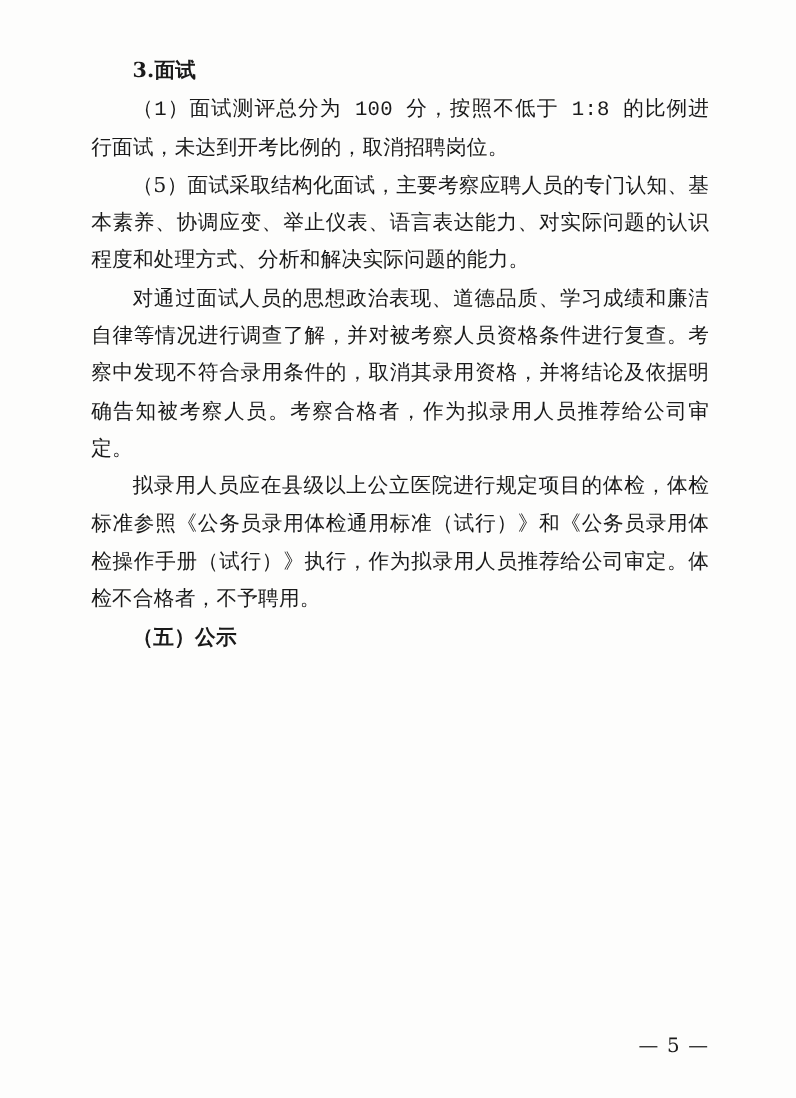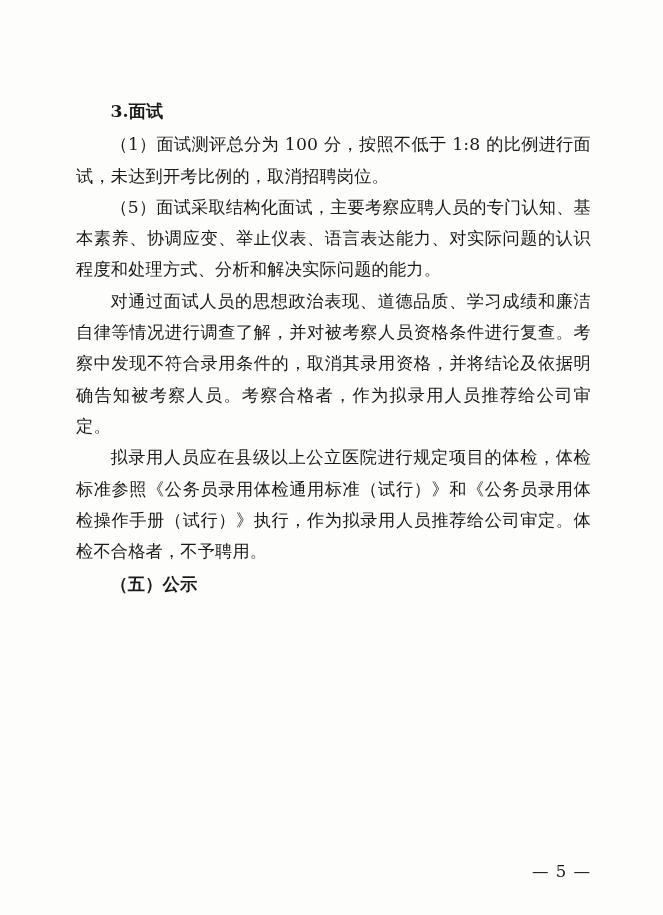--- a/index.html
+++ b/index.html
@@ -12,21 +12,21 @@
     background: #ffffff;
     font-family: "DejaVu Serif", serif;
     color: #1a1a1a;
     overflow: hidden;
   }
   .page {
     position: relative;
     width: 663px;
     height: 915px;
     box-sizing: border-box;
-    padding: 96px 72px 40px 76px;
+    padding: 44px 72px 40px 76px;
     background: #fdfdfc;
   }
   .doc-body {
     font-size: 17.2px;
     line-height: 1.82;
     letter-spacing: 0.2px;
     text-align: justify;
     text-justify: inter-ideograph;
   }
   .heading {
@@ -40,20 +40,21 @@
     margin: 0;
     text-indent: 2em;
     font-size: 17.2px;
     line-height: 1.82;
   }
   .para + .para {
     margin-top: 0px;
   }
   .heading + .para {
     margin-top: 0px;
+    font-family: Liberation Mono, monospace;
   }
   .para + .heading {
     margin-top: 2px;
   }
   .page-number {
     position: absolute;
     right: 72px;
     bottom: 34px;
     font-size: 16.5px;
     font-family: "DejaVu Serif", serif;

